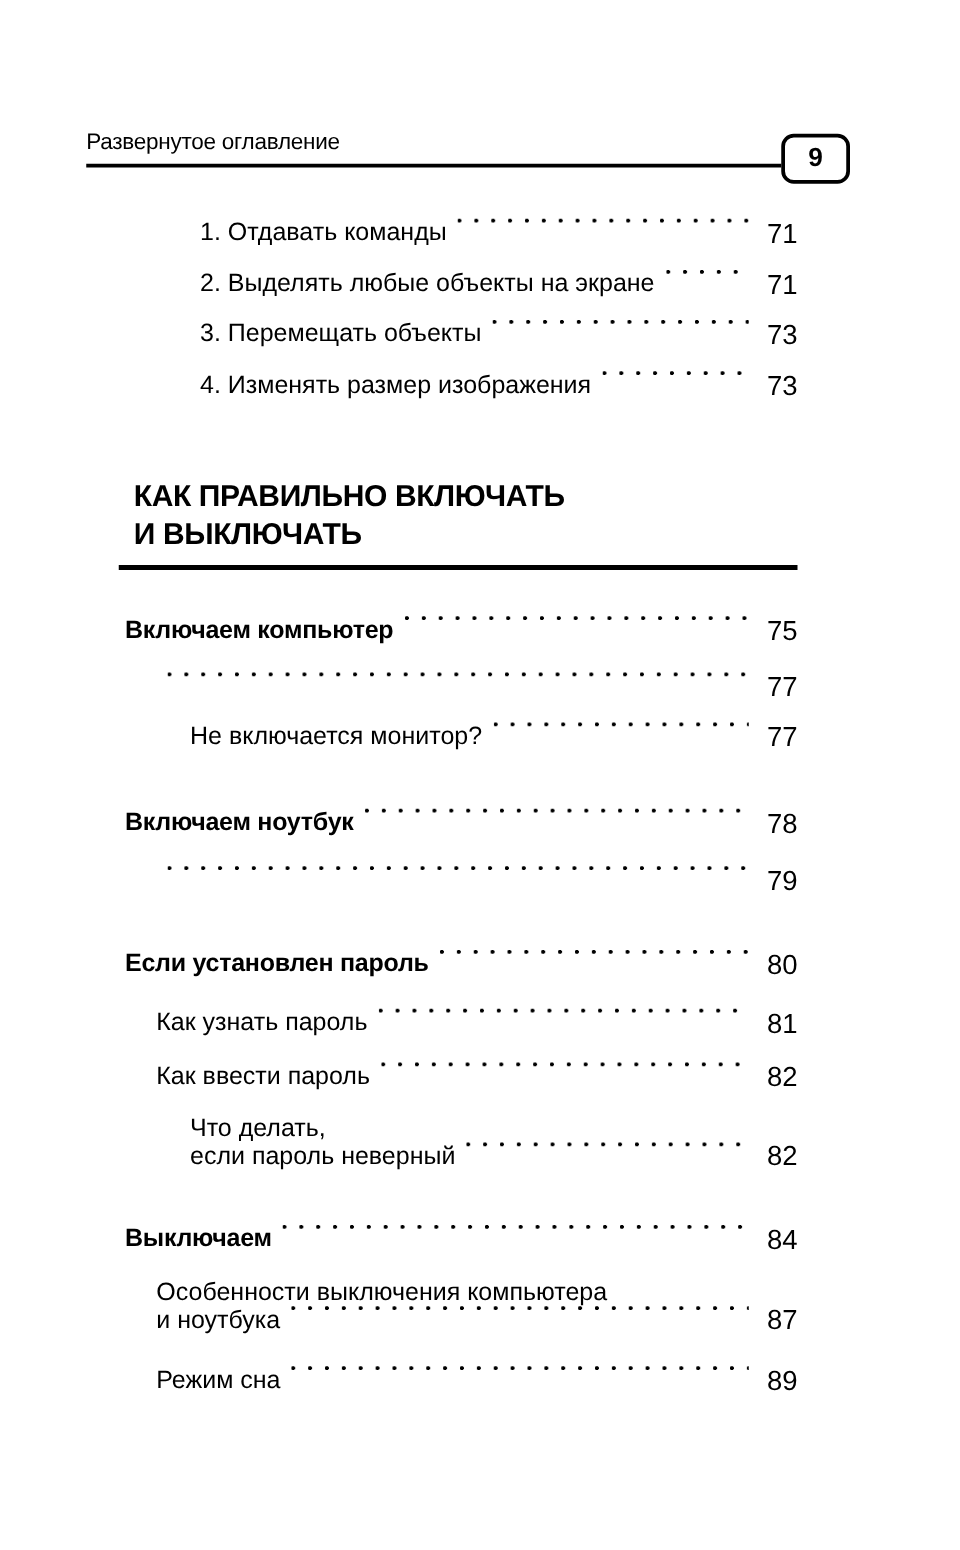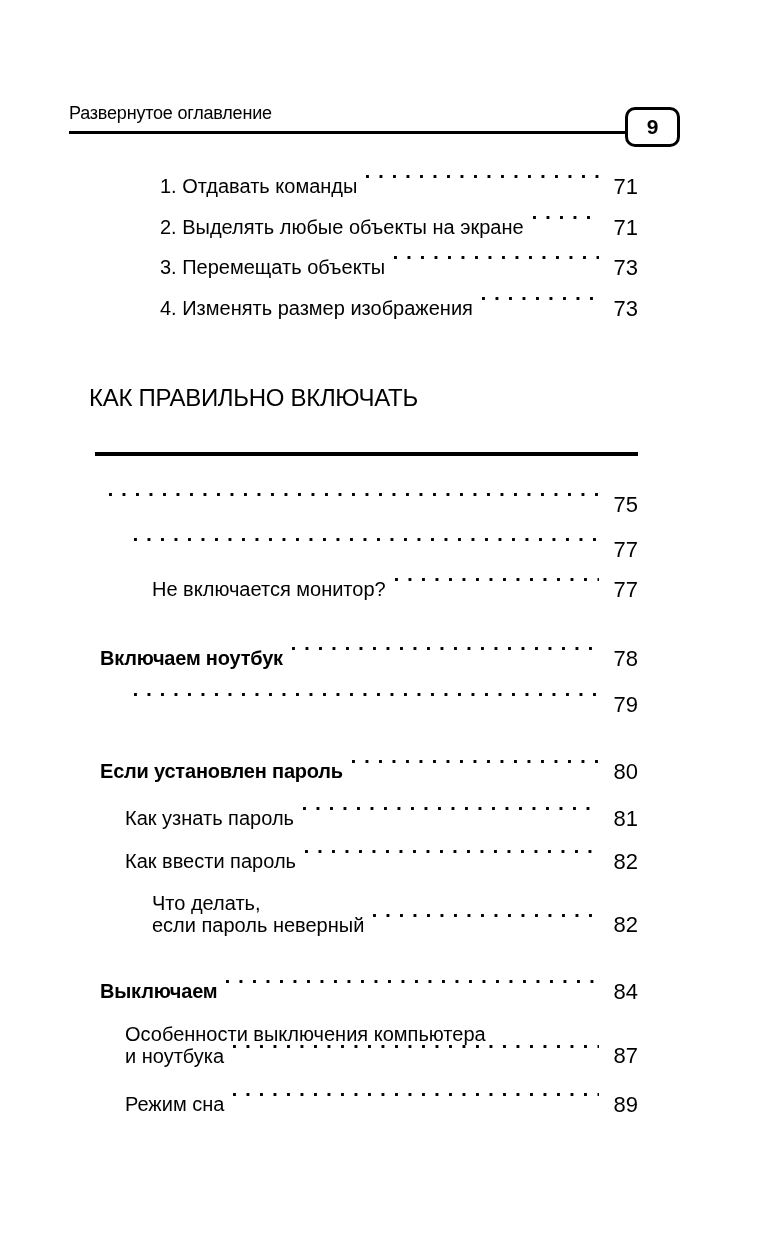--- a/index.html
+++ b/index.html
@@ -28,22 +28,22 @@
     position:absolute; top:107px; left:625px;
     width:55px; height:40px;
     border:3px solid var(--ink); border-radius:10px;
     display:flex; align-items:center; justify-content:center;
     font-weight:bold; font-size:21px;
     background:var(--paper);
   }
 
   
   .sechead {
-    position:absolute; top:383px; left:89px;
-    font-weight:normal; font-size:24px; line-height:30px;
+    position:absolute; top:383px; left:107px;
+    font-weight:bold; font-size:24px; line-height:30px;
     letter-spacing:-0.3px; white-space:nowrap;
   }
   .secrule {
     position:absolute; top:452px; left:95px;
     width:543px; height:4px; background:var(--ink);
   }
 
   
   .row {
     position:absolute;
@@ -93,24 +93,26 @@
   <span class="pg">73</span>
 </div>
 <div class="row" style="top:297px;left:160px;width:478px">
   <span class="lbl">4. Изменять размер изображения</span>
   <span class="leader"></span>
   <span class="pg">73</span>
 </div>
 
 <div class="sechead">
   <div>КАК ПРАВИЛЬНО ВКЛЮЧАТЬ</div>
+  <div>И ВЫКЛЮЧАТЬ</div>
 </div>
 <div class="secrule"></div>
 
 <div class="row" style="top:493px;left:100px;width:538px">
+  <span class="lbl b">Включаем компьютер</span>
   <span class="leader"></span>
   <span class="pg">75</span>
 </div>
 <div class="row" style="top:538px;left:125px;width:513px">
   <span class="leader"></span>
   <span class="pg">77</span>
 </div>
 <div class="row" style="top:578px;left:152px;width:486px">
   <span class="lbl">Не включается монитор?</span>
   <span class="leader"></span>

